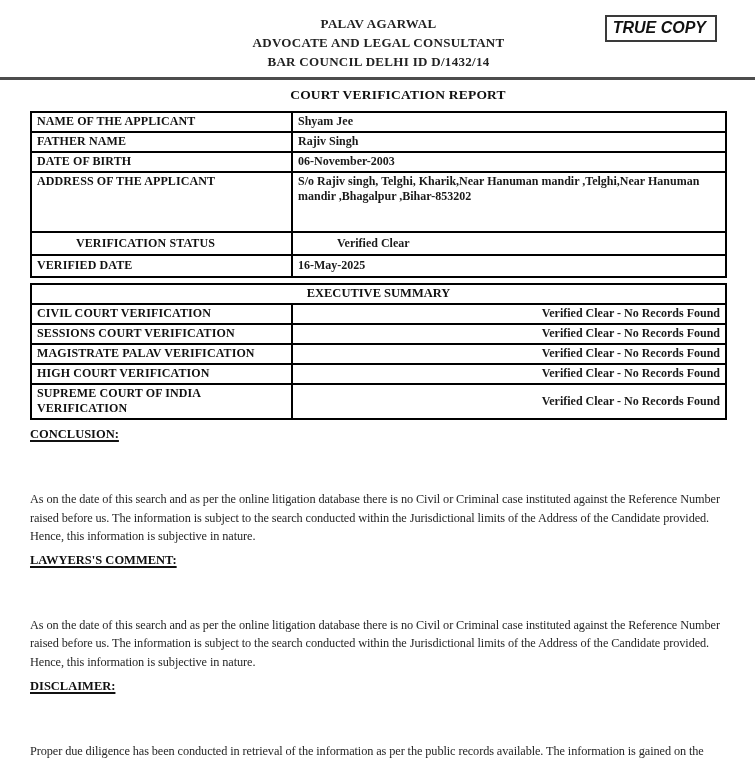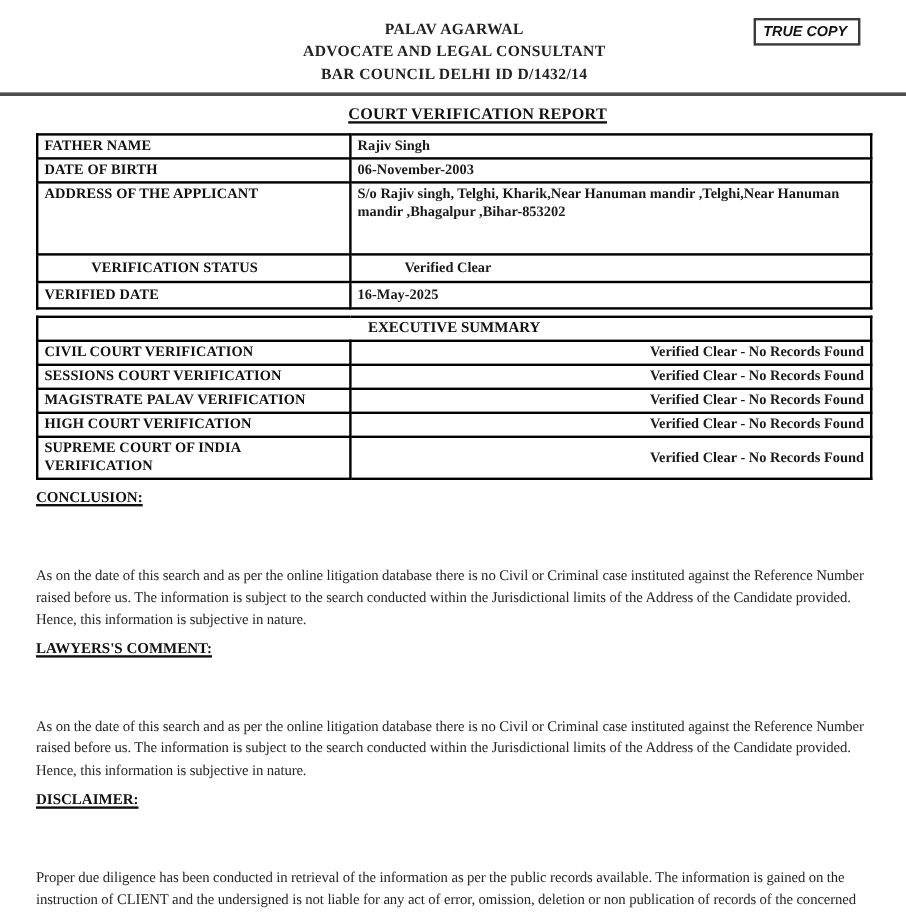--- a/index.html
+++ b/index.html
@@ -21,21 +21,21 @@
     color: #222;
   }
   .true-copy {
     position: absolute;
     top: 15px; right: 38px;
     border: 2px solid #3a3a3a;
     padding: 2px 9px 3px 6px;
     font-family: "Liberation Sans", sans-serif;
     font-style: italic;
     font-weight: bold;
-    font-size: 12px;
+    font-size: 16px;
     color: #111;
     background: #fff;
   }
   .rule {
     position: absolute;
     left: 0; right: 0; top: 77px;
     height: 3px;
     background: #4d4d4d;
   }
 
@@ -43,21 +43,20 @@
   .report-title {
     text-align: center;
     font-weight: bold;
     font-size: 13.5px;
     letter-spacing: 0.2px;
     margin-top: 16px;
     margin-bottom: 8px;
     color: #111;
   }
   .report-title span {
-    text-decoration: underline;
     text-decoration-thickness: 1.5px;
     text-underline-offset: 2px;
     margin-left: 39px;
   }
 
   
   table {
     width: 697px;
     border-collapse: collapse;
     table-layout: fixed;
@@ -130,20 +129,24 @@
     <span>COURT VERIFICATION REPORT</span>
   </div>
 
   <table class="details-table">
     <colgroup>
         <col class="col-label">
         <col>
       </colgroup>
     <tbody>
     <tr class="row-std">
+      <td class="label">NAME OF THE APPLICANT</td>
+      <td class="value">Shyam Jee</td>
+    </tr>
+    <tr class="row-std">
       <td class="label">FATHER NAME</td>
       <td class="value">Rajiv Singh</td>
     </tr>
     <tr class="row-std">
       <td class="label">DATE OF BIRTH</td>
       <td class="value">06-November-2003</td>
     </tr>
     <tr class="row-address">
       <td class="label">ADDRESS OF THE APPLICANT</td>
       <td class="value">S/o Rajiv singh, Telghi, Kharik,Near Hanuman mandir ,Telghi,Near Hanuman mandir ,Bhagalpur ,Bihar-853202</td>

